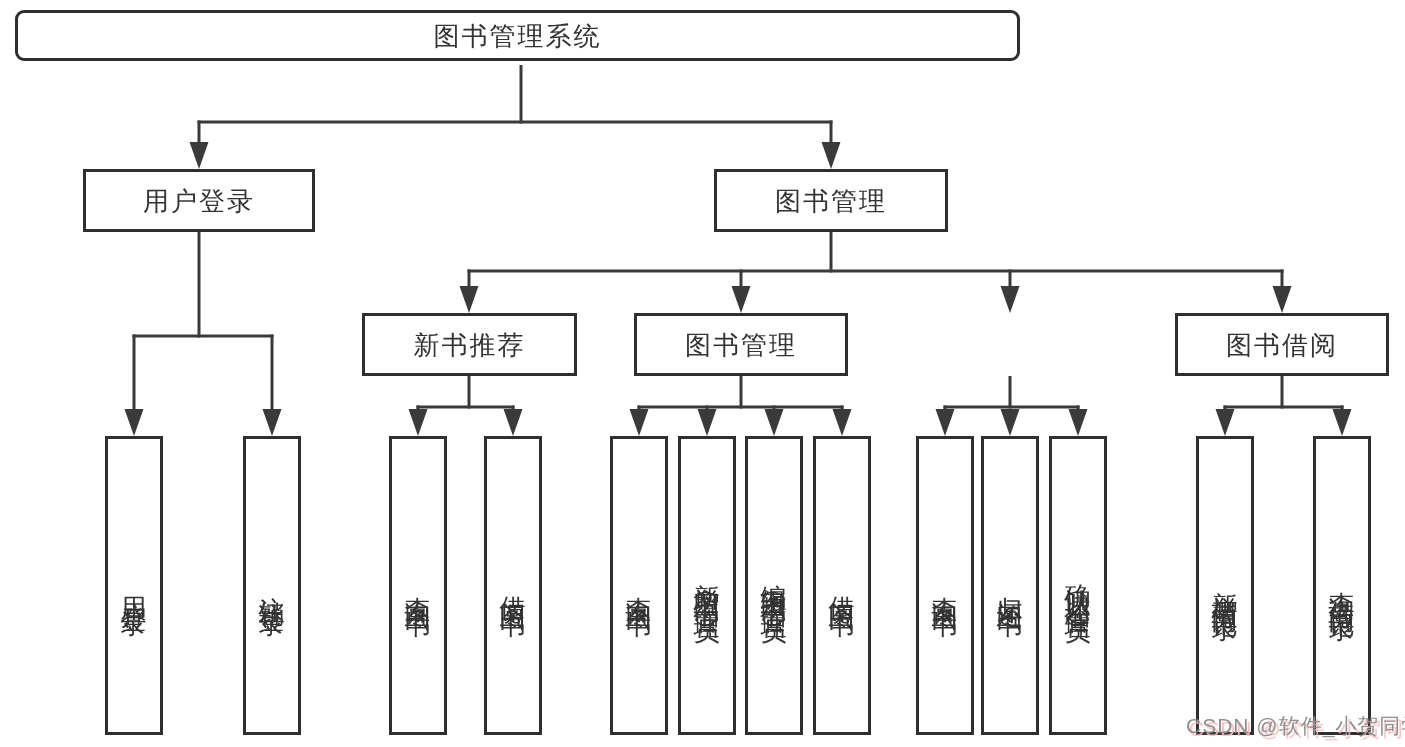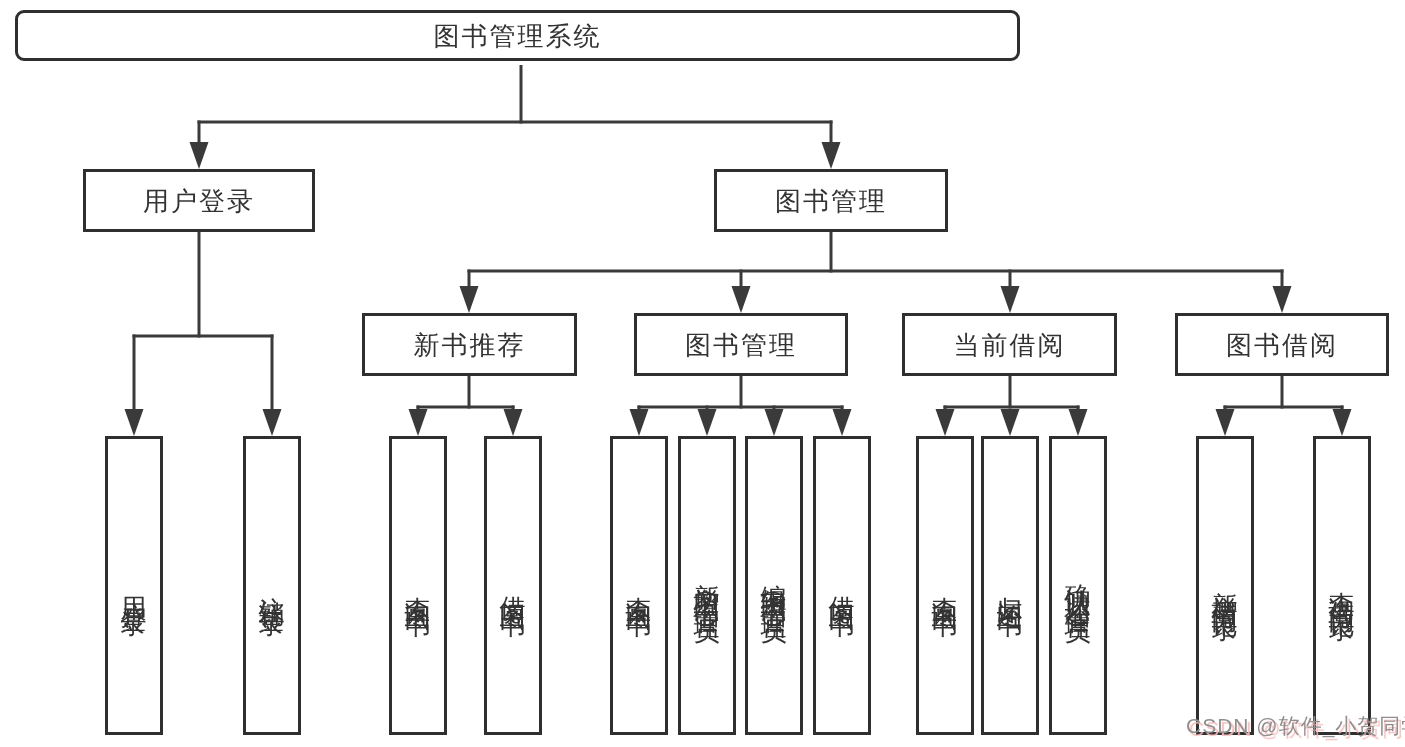--- a/index.html
+++ b/index.html
@@ -115,23 +115,20 @@
   <div class="box hbox" style="left:714px;top:169px;width:234px;height:63px;">
     <span class="hlabel">图书管理</span>
   </div>
 
   <div class="box hbox" style="left:362px;top:313px;width:215px;height:63px;">
     <span class="hlabel">新书推荐</span>
   </div>
   <div class="box hbox" style="left:634px;top:313px;width:214px;height:63px;">
     <span class="hlabel">图书管理</span>
   </div>
-  <div class="box hbox" style="left:902px;top:313px;width:215px;height:63px;">
-    <span class="hlabel">当前借阅</span>
-  </div>
   <div class="box hbox" style="left:1175px;top:313px;width:214px;height:63px;">
     <span class="hlabel">图书借阅</span>
   </div>
 
   <div class="box leaf" style="left:105px;">
     <span class="vlabel">用户登录</span>
   </div>
   <div class="box leaf" style="left:243px;">
     <span class="vlabel">注销登录</span>
   </div>

